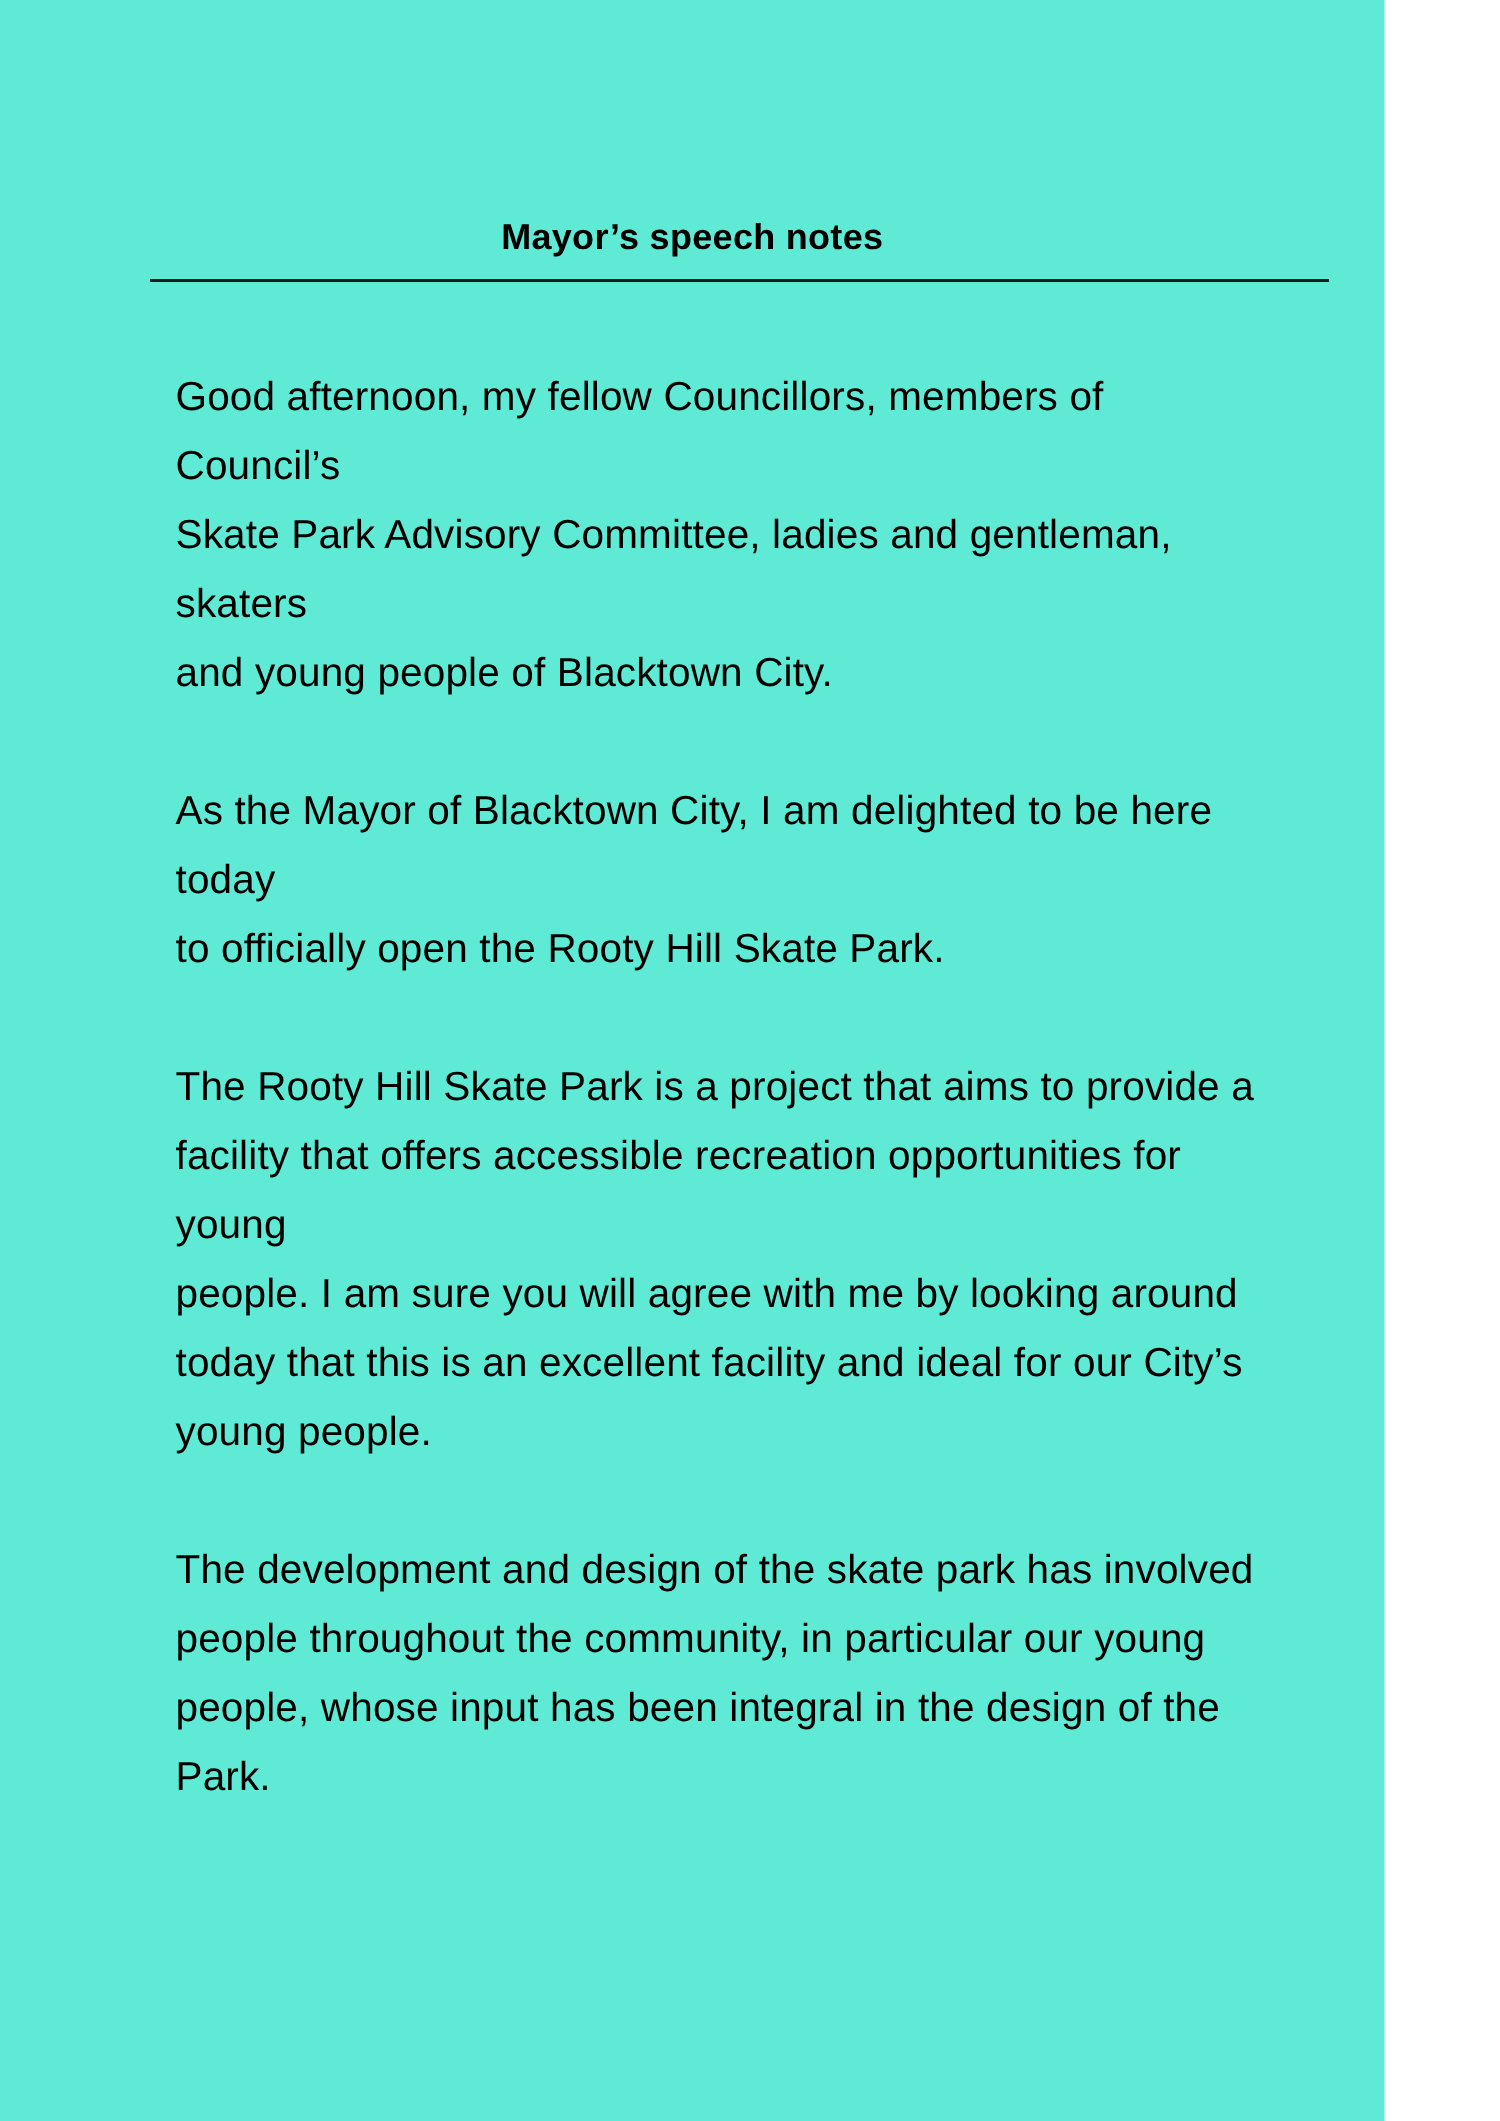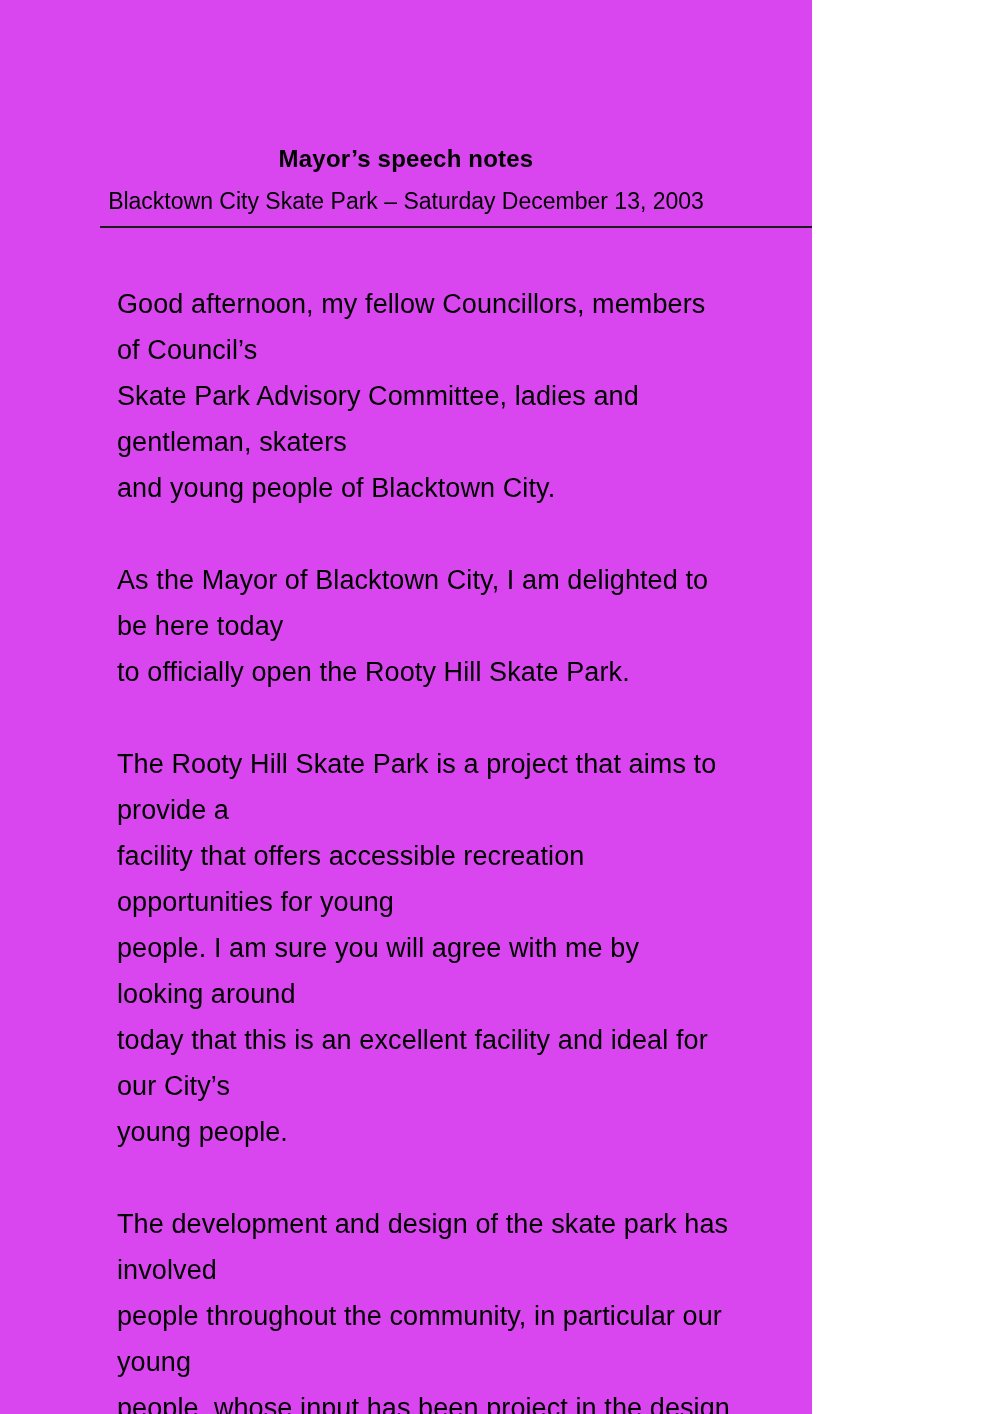--- a/index.html
+++ b/index.html
@@ -2,23 +2,23 @@
 <html><head>
 <meta charset="utf-8">
 <style>
   html, body {
     margin: 0;
     padding: 0;
     background: #ffffff;
   }
   .page {
     position: relative;
-    width: 812px;
+    width: 923px;
     height: 1414px;
-    background: #d946ef;
+    background: #5eead4;
     font-family: "Liberation Sans", sans-serif;
     color: #000000;
     box-sizing: border-box;
     padding-top: 145px;
     overflow: hidden;
   }
   .doc-header {
     text-align: center;
   }
   .doc-title {
@@ -53,31 +53,30 @@
   .para:last-child {
     margin-bottom: 0;
   }
 </style>
 </head>
 <body>
 
 <div class="page">
   <header class="doc-header">
     <h1 class="doc-title">Mayor’s speech notes</h1>
-    <p class="doc-subtitle">Blacktown City Skate Park – Saturday December 13, 2003</p>
     <div class="rule"></div>
   </header>
   <main class="doc-body">
     <p class="para">Good afternoon, my fellow Councillors, members of Council’s
 Skate Park Advisory Committee, ladies and gentleman, skaters
 and young people of Blacktown City.</p>
     <p class="para">As the Mayor of Blacktown City, I am delighted to be here today
 to officially open the Rooty Hill Skate Park.</p>
     <p class="para">The Rooty Hill Skate Park is a project that aims to provide a
 facility that offers accessible recreation opportunities for young
 people. I am sure you will agree with me by looking around
 today that this is an excellent facility and ideal for our City’s
 young people.</p>
     <p class="para">The development and design of the skate park has involved
 people throughout the community, in particular our young
-people, whose input has been project in the design of the Park.</p>
+people, whose input has been integral in the design of the Park.</p>
   </main>
 </div>
 
 </body></html>

